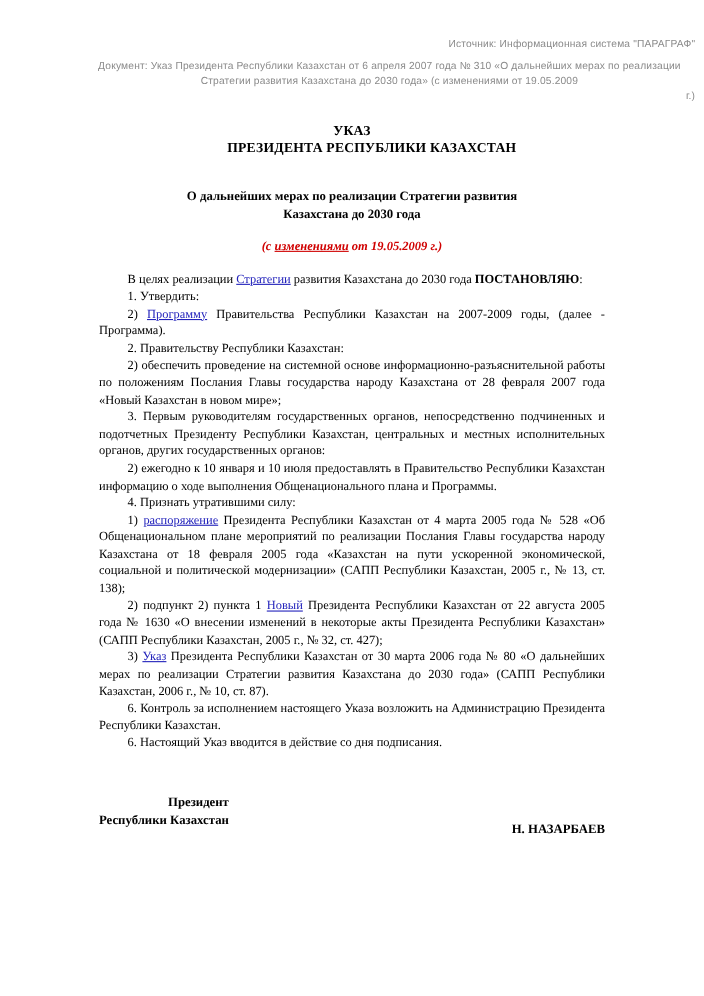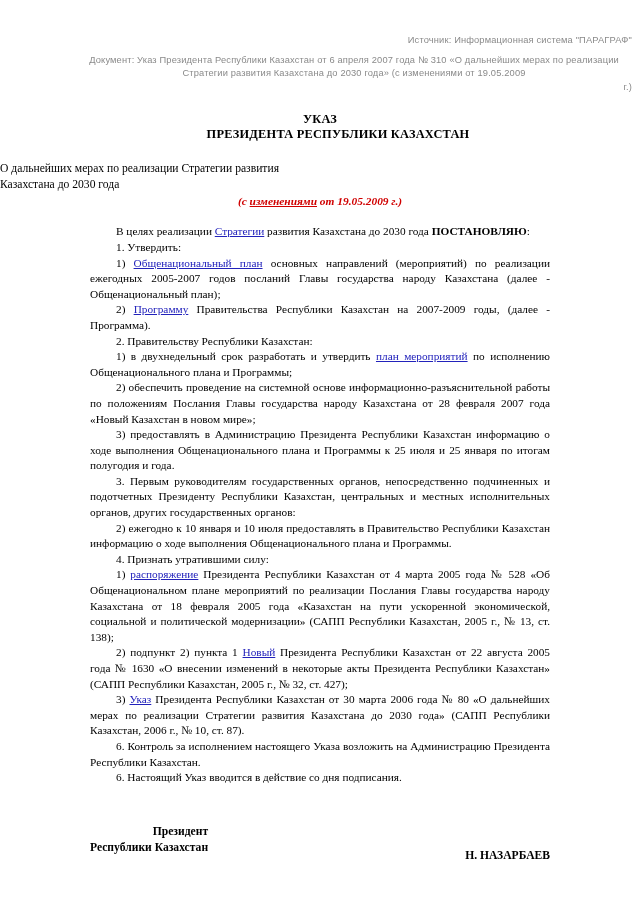--- a/index.html
+++ b/index.html
@@ -54,30 +54,31 @@
     margin-top: 18px;
     font-weight: bold;
     font-size: 12.4px;
     line-height: 15px;
     letter-spacing: 0.2px;
   }
   .title-block .t1 { display: block; }
   .title-block .t2 { display: block; padding-left: 36px; }
 
   .subtitle-block {
-    margin-top: 19px;
-    font-weight: normal;
+    text-align: center;
+    margin-top: 29px;
+    font-weight: bold;
     font-size: 11.6px;
     line-height: 15.5px;
   }
   .subtitle-block .s-line { display: block; }
 
   .amend-line {
     text-align: center;
-    margin-top: 3px;
+    margin-top: 16px;
     font-style: italic;
     font-weight: bold;
     font-size: 11.4px;
     color: #d00000;
   }
   .amend-line a,
   .amend-line .lnk {
     color: #d00000;
     text-decoration: underline;
     cursor: pointer;
@@ -150,31 +151,28 @@
   <div class="amend-line">
     <span>(с </span><span class="lnk">изменениями</span><span> от 19.05.2009 г.)</span>
   </div>
 
   <div class="body">
 
     <p><span>В целях реализации </span><span class="lnk">Стратегии</span><span> развития Казахстана до 2030 года </span><span class="bold">ПОСТАНОВЛЯЮ</span><span>:</span></p>
 
     <p>1. Утвердить:</p>
 
-    <p><span>1) </span><span class="lnk">Общенациональный план</span><span> основных направлений (мероприятий) по реализации ежегодных 2005-2007 годов посланий Главы государства народу Казахстана (далее - Общенациональный план);</span></p>
 
     <p><span>2) </span><span class="lnk">Программу</span><span> Правительства Республики Казахстан на 2007-2009 годы, (далее - Программа).</span></p>
 
     <p>2. Правительству Республики Казахстан:</p>
 
-    <p><span>1) в двухнедельный срок разработать и утвердить </span><span class="lnk">план мероприятий</span><span> по исполнению Общенационального плана и Программы;</span></p>
 
     <p>2) обеспечить проведение на системной основе информационно-разъяснительной работы по положениям Послания Главы государства народу Казахстана от 28 февраля 2007 года «Новый Казахстан в новом мире»;</p>
 
-    <p>3) предоставлять в Администрацию Президента Республики Казахстан информацию о ходе выполнения Общенационального плана и Программы к 25 июля и 25 января по итогам полугодия и года.</p>
 
     <p>3. Первым руководителям государственных органов, непосредственно подчиненных и подотчетных Президенту Республики Казахстан, центральных и местных исполнительных органов, других государственных органов:</p>
 
 
     <p>2) ежегодно к 10 января и 10 июля предоставлять в Правительство Республики Казахстан информацию о ходе выполнения Общенационального плана и Программы.</p>
 
     <p>4. Признать утратившими силу:</p>
 
     <p><span>1) </span><span class="lnk">распоряжение</span><span> Президента Республики Казахстан от 4 марта 2005 года № 528 «Об Общенациональном плане мероприятий по реализации Послания Главы государства народу Казахстана от 18 февраля 2005 года «Казахстан на пути ускоренной экономической, социальной и политической модернизации» (САПП Республики Казахстан, 2005 г., № 13, ст. 138);</span></p>
 

